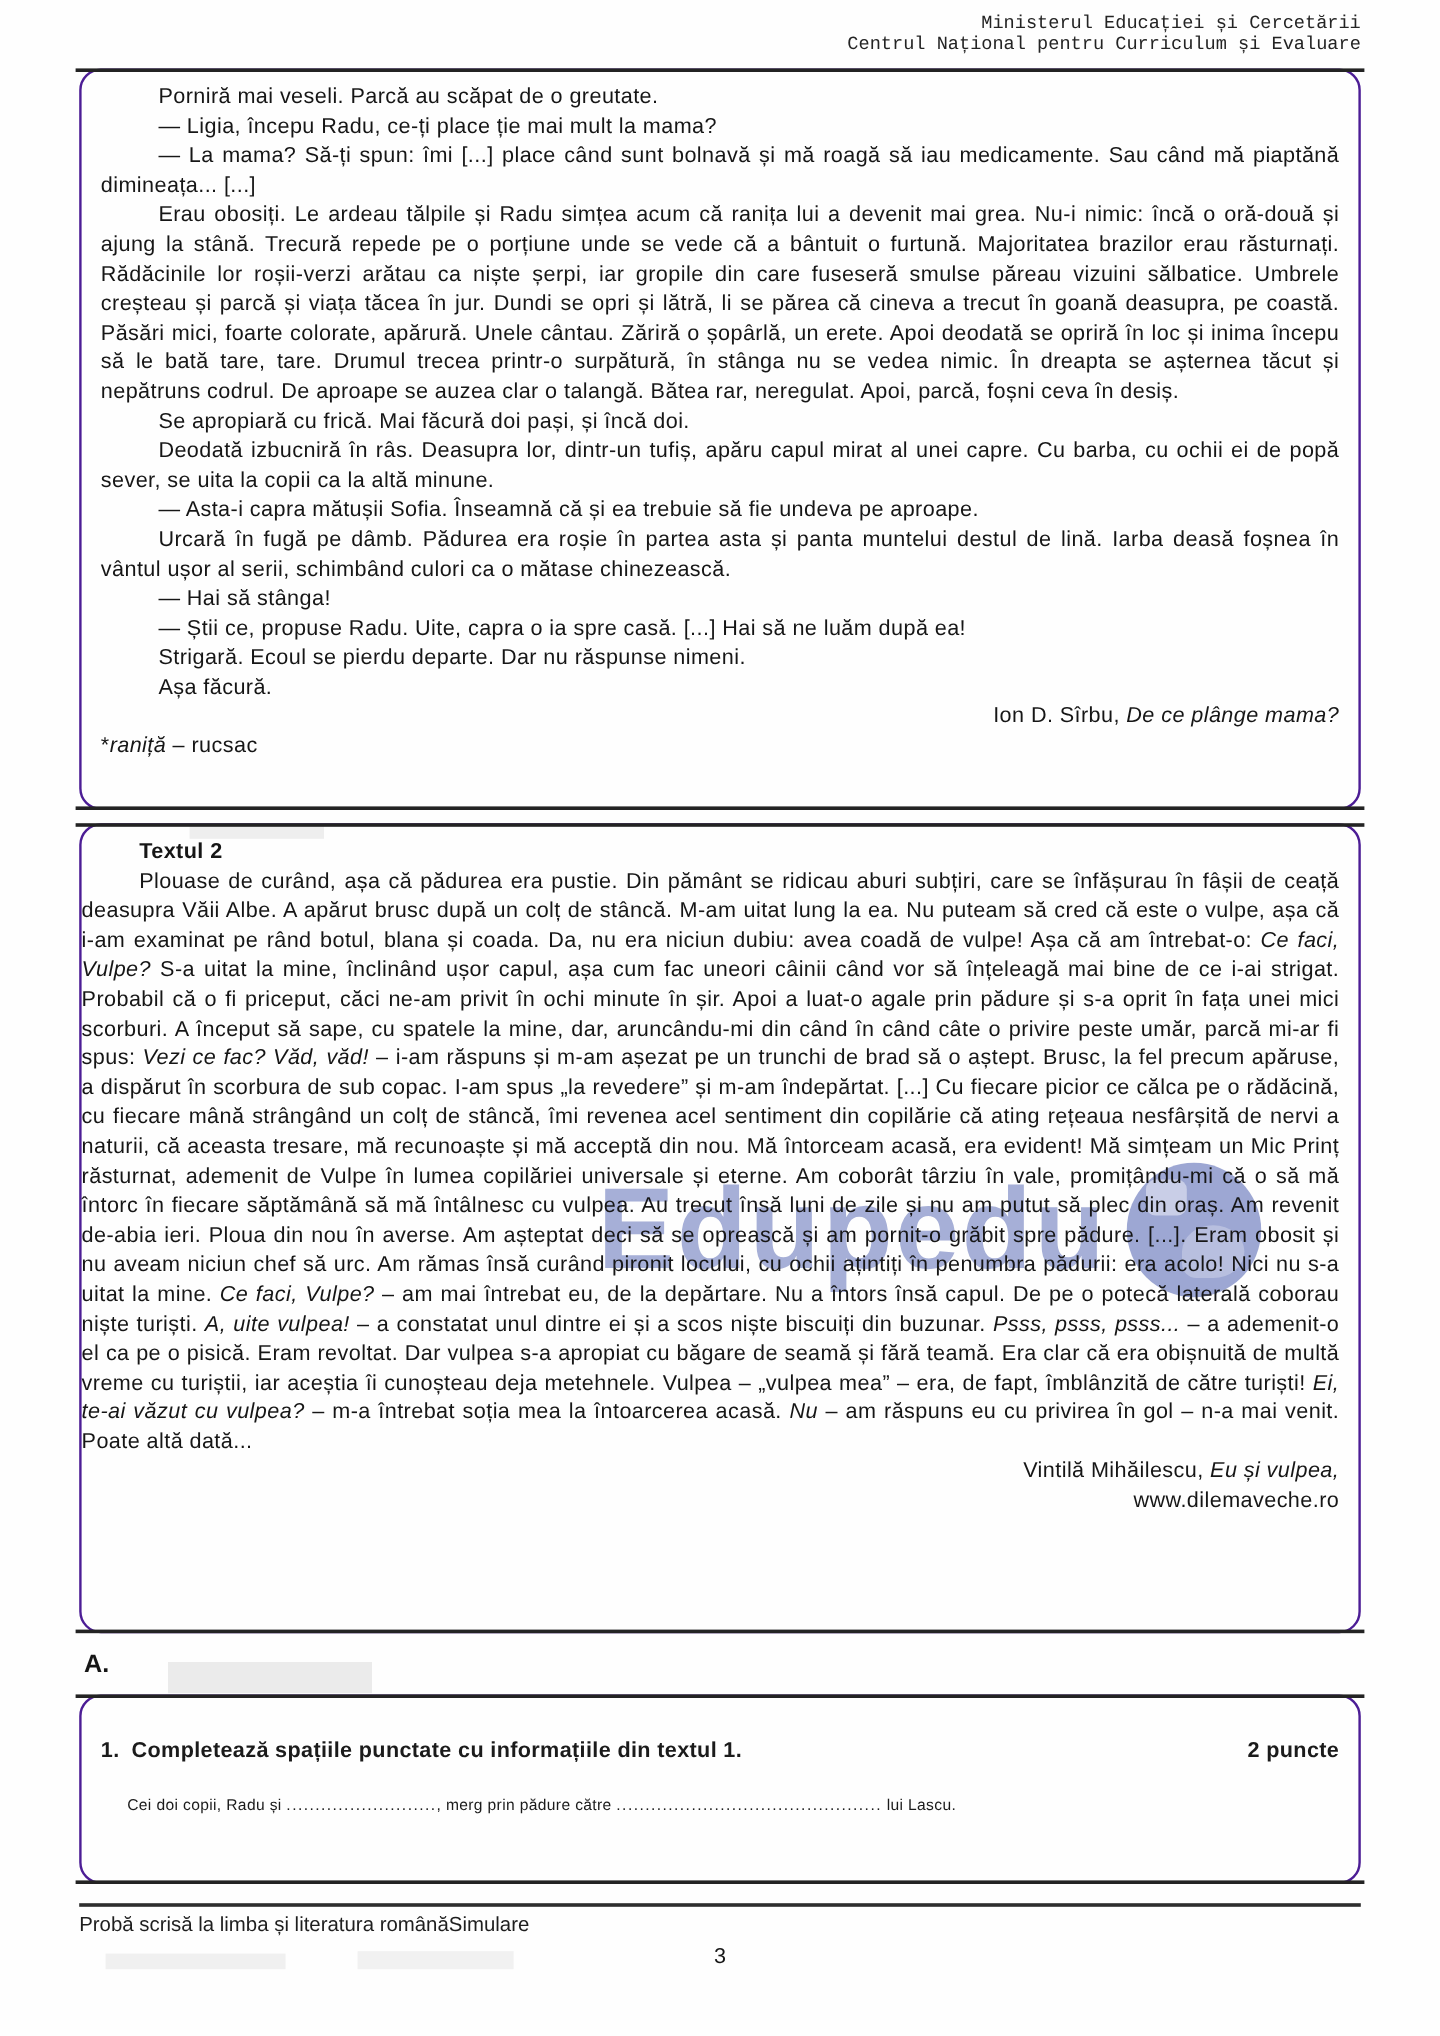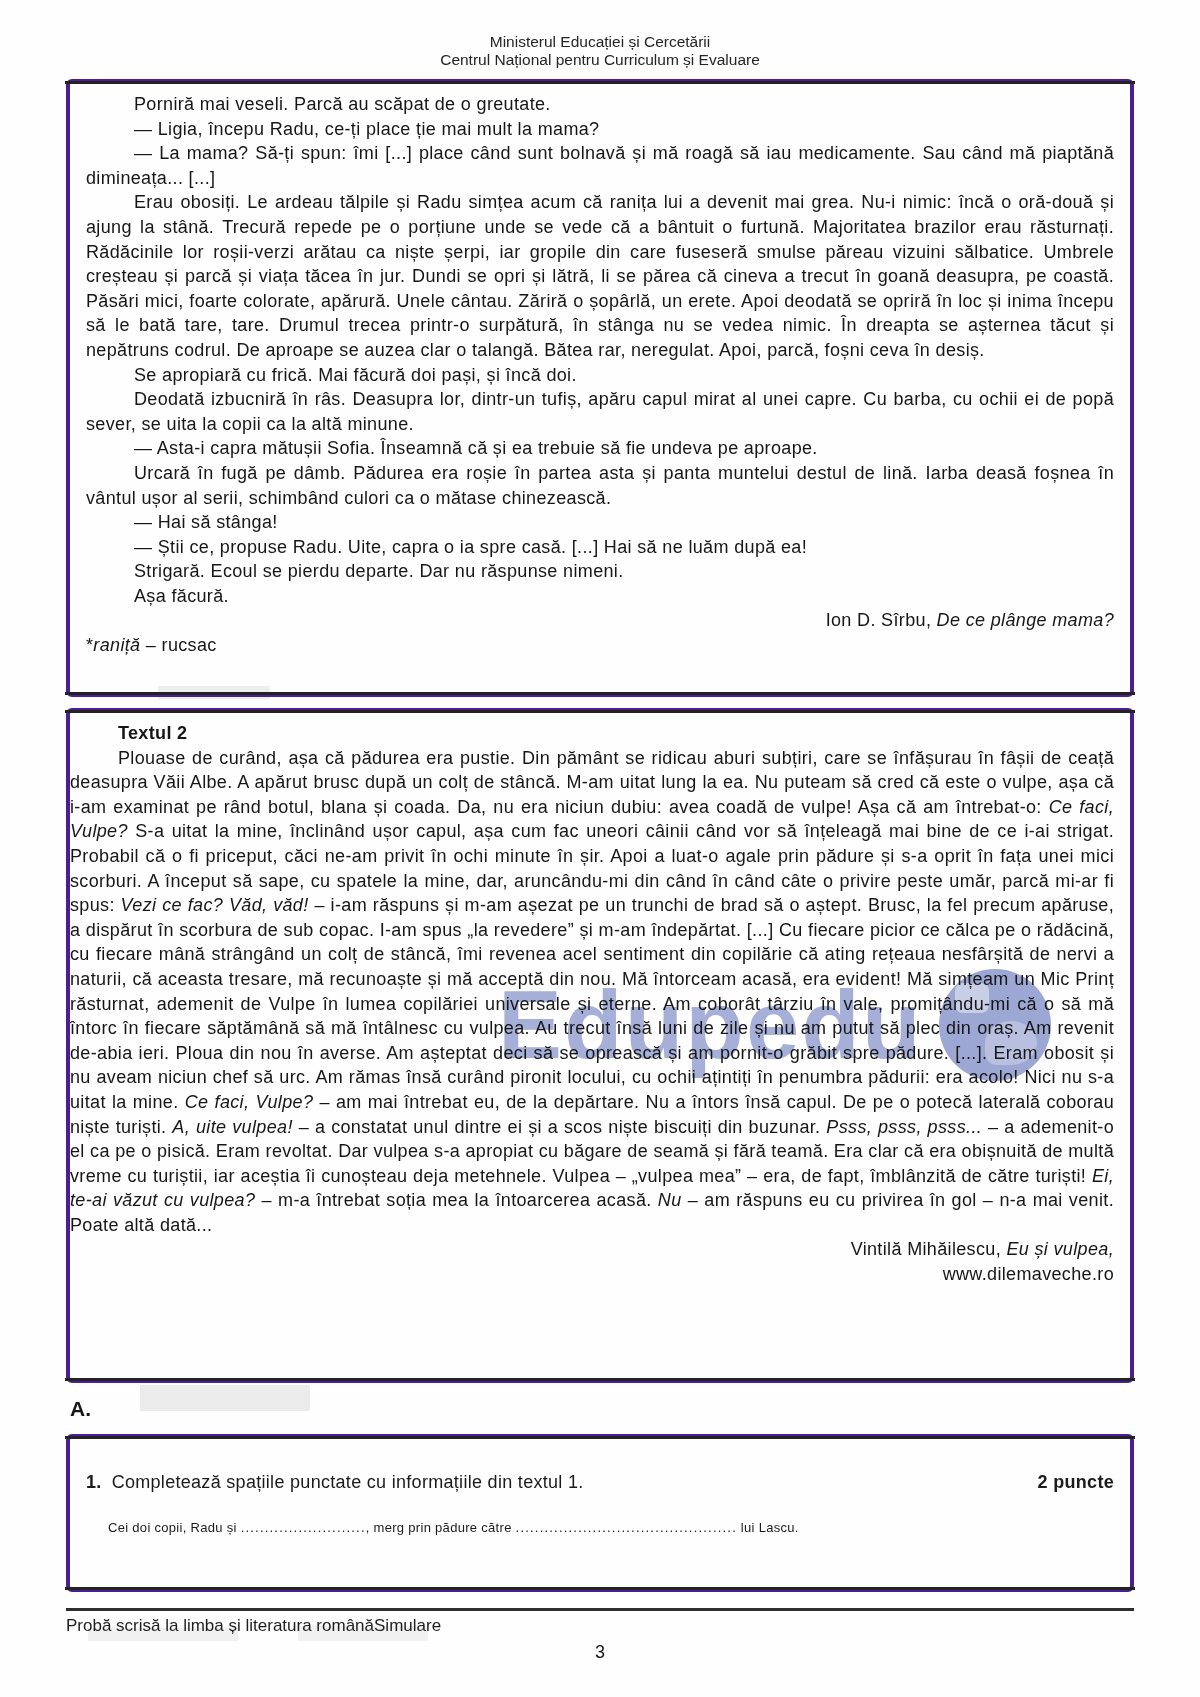--- a/index.html
+++ b/index.html
@@ -12,24 +12,24 @@
   .wm-circle{position:relative;width:112px;height:112px;border-radius:50%;background:rgba(77,95,175,0.55);display:inline-block;}
   .wm-circle::before{content:"";position:absolute;left:16px;top:14px;width:34px;height:30px;border-radius:8px;background:rgba(255,255,255,0.45);}
   .wm-circle::after{content:"";position:absolute;right:14px;bottom:16px;width:52px;height:44px;border-radius:50% 50% 50% 12px;background:rgba(255,255,255,0.28);}
   .artifact{position:absolute;z-index:0;pointer-events:none;}
   .a1{left:140px;top:1385px;width:170px;height:26px;background:#ebebeb;}
   .a2{left:158px;top:686px;width:112px;height:13px;background:#eeeeee;}
   .a3{left:88px;top:1628px;width:150px;height:13px;background:#f0f0f0;}
   .a4{left:298px;top:1626px;width:130px;height:15px;background:#f1f1f1;}
 
   
-  .doc-header{position:relative;z-index:1;padding-top:33px;text-align:center;font-size:15.5px;line-height:17.5px;color:#242424;}
+  .doc-header{position:relative;z-index:1;padding-top:11px;text-align:right;font-size:15.5px;line-height:17.5px;color:#242424;font-family:Liberation Mono, monospace;}
 
   
-  .box{position:relative;z-index:1;border:4px solid #4c1d95;border-radius:6px;box-sizing:border-box;background:transparent;}
+  .box{position:relative;z-index:1;border:2px solid #4c1d95;border-radius:18px;box-sizing:border-box;background:transparent;}
   .box::before,.box::after{content:"";position:absolute;left:-5px;right:-5px;border-top:3px solid #232323;}
   .box::before{top:-2px;}
   .box::after{bottom:-2px;}
 
   .box1{margin-top:11px;min-height:618px;padding:9px 16px 10px 16px;}
   .box2{margin-top:11px;min-height:675px;padding:9px 16px 10px 0;}
 
   
   .paras{position:relative;z-index:1;}
   .para{margin:0;font-size:18px;line-height:24.6px;letter-spacing:0.35px;text-align:justify;text-indent:48px;color:#161616;}
@@ -38,21 +38,21 @@
   .it{font-style:italic;}
   .b{font-weight:bold;}
 
   
   .section-a{position:relative;z-index:1;margin:14px 0 0 4px;font-size:21px;font-weight:bold;color:#161616;}
 
   
   .qbox{margin-top:13px;height:158px;padding:34px 16px 0 16px;}
   .qrow{display:flex;align-items:baseline;font-size:18px;letter-spacing:0.3px;}
   .qnum{font-weight:bold;margin-right:10px;}
-  .qtext{flex:1;}
+  .qtext{flex:1;font-weight:bold;}
   .qpoints{font-weight:bold;white-space:nowrap;}
   .fillrow{margin-top:27px;padding-left:22px;font-size:13px;letter-spacing:0.3px;white-space:nowrap;}
   .dots{letter-spacing:1.2px;}
 
   
   .doc-footer{position:relative;z-index:1;margin-top:16px;}
   .footer-line{border-top:3px solid #2e2e2e;}
   .footer-row{display:flex;justify-content:flex-start;margin-top:5px;font-size:17px;color:#1e1e1e;}
   .page-num{text-align:center;margin-top:6px;font-size:18px;color:#161616;}
 </style>

